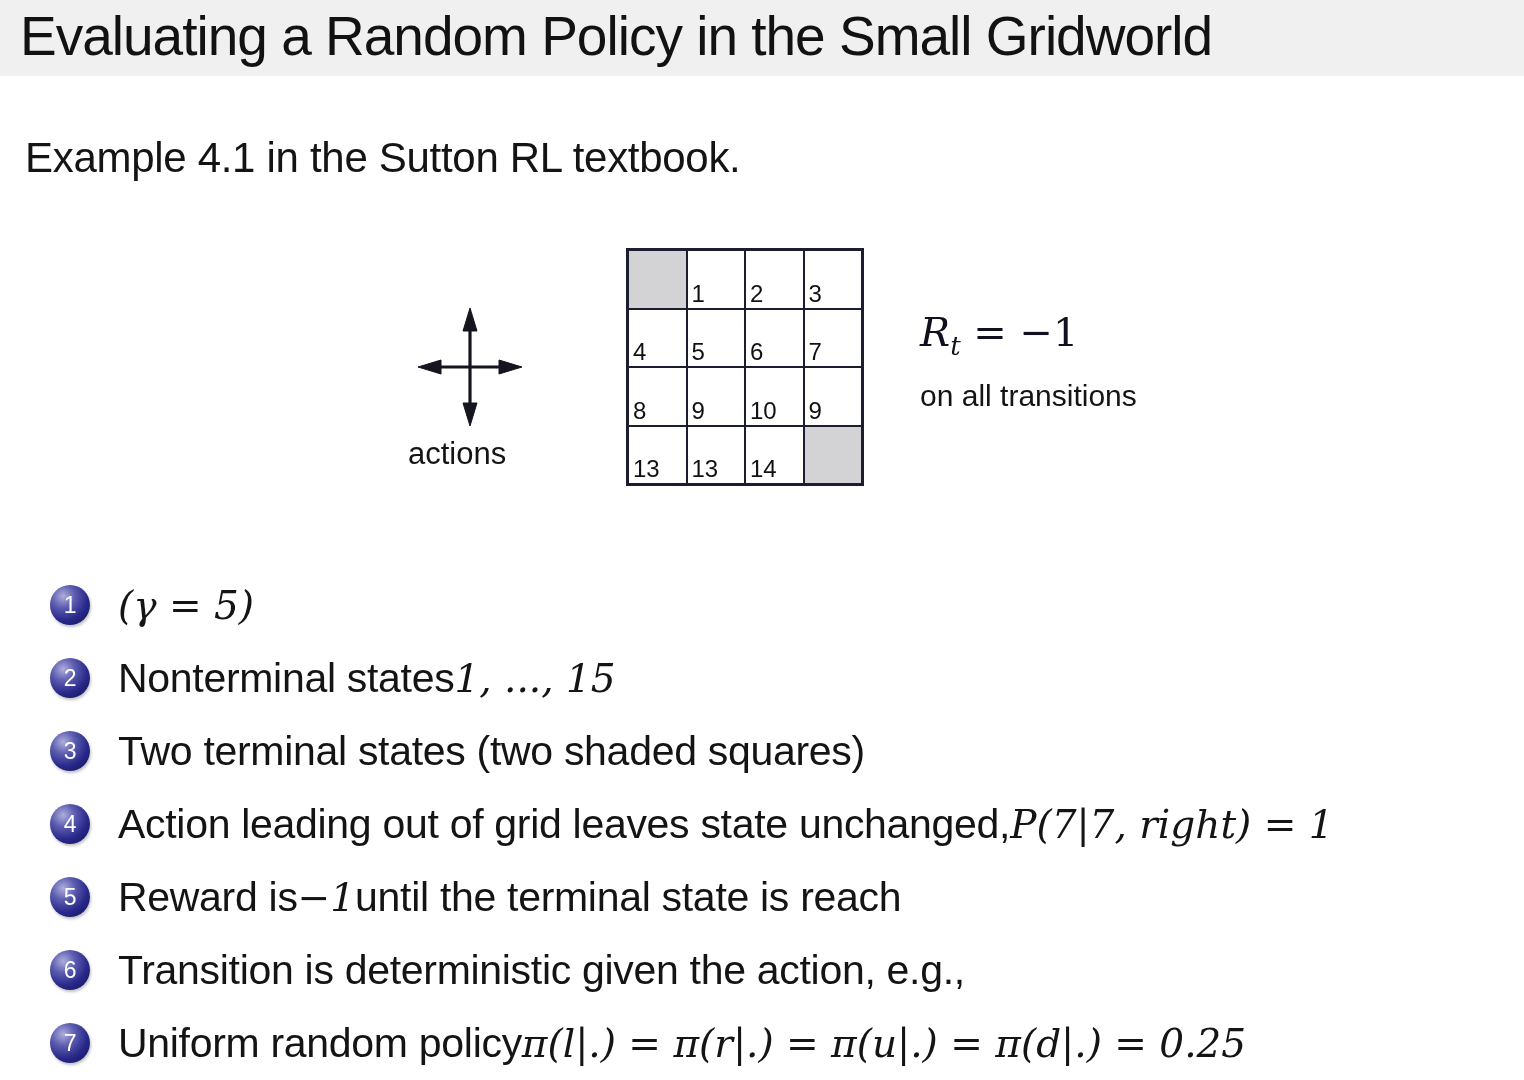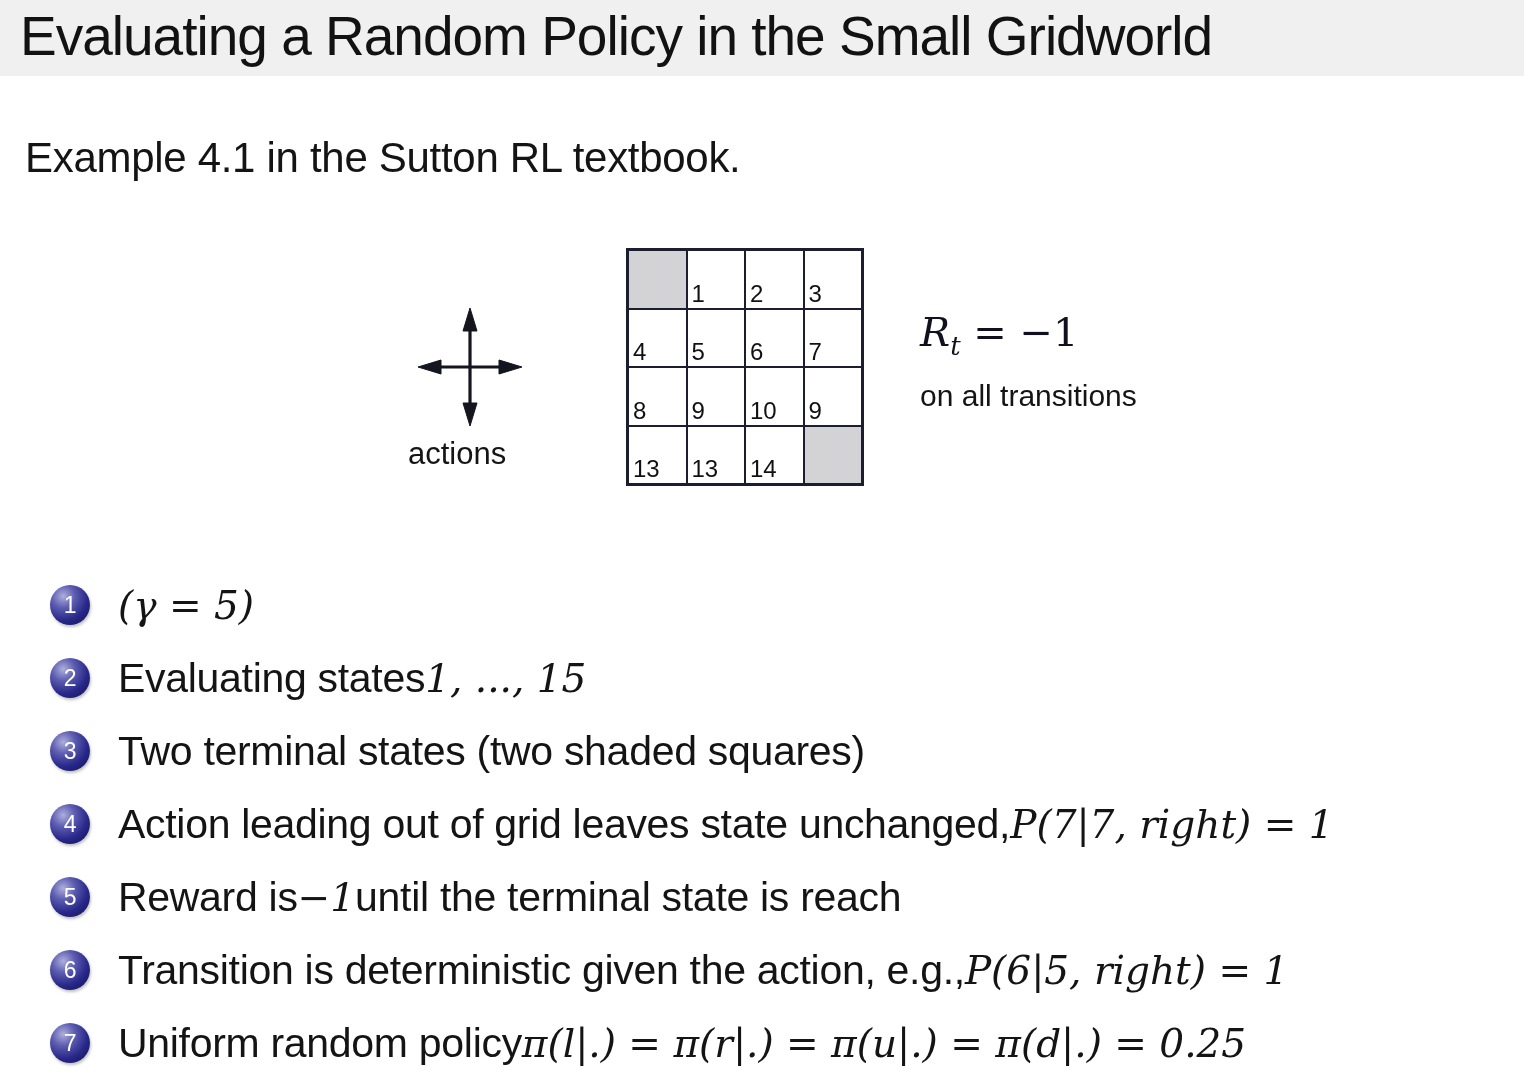--- a/index.html
+++ b/index.html
@@ -97,42 +97,41 @@
 
   </div>
 
   <ol class="points" id="points">
       <li class="point">
         <span class="ball">1</span>
         <span class="math">(γ = 5)</span>
       </li>
       <li class="point">
         <span class="ball">2</span>
-        <span>Evaluating states </span>
+        <span>Nonterminal states </span>
         <span class="math">1, ..., 15</span>
       </li>
       <li class="point">
         <span class="ball">3</span>
         <span>Two terminal states (two shaded squares)</span>
       </li>
       <li class="point">
         <span class="ball">4</span>
         <span>Action leading out of grid leaves state unchanged, </span>
         <span class="math">P(7|7, right) = 1</span>
       </li>
       <li class="point">
         <span class="ball">5</span>
         <span>Reward is </span>
         <span class="math">−1</span>
         <span> until the terminal state is reach</span>
       </li>
       <li class="point">
         <span class="ball">6</span>
         <span>Transition is deterministic given the action, e.g., </span>
-        <span class="math">P(6|5, right) = 1</span>
       </li>
       <li class="point">
         <span class="ball">7</span>
         <span>Uniform random policy </span>
         <span class="math">π(l|.) = π(r|.) = π(u|.) = π(d|.) = 0.25</span>
       </li>
     </ol>
 
 </div>
 

